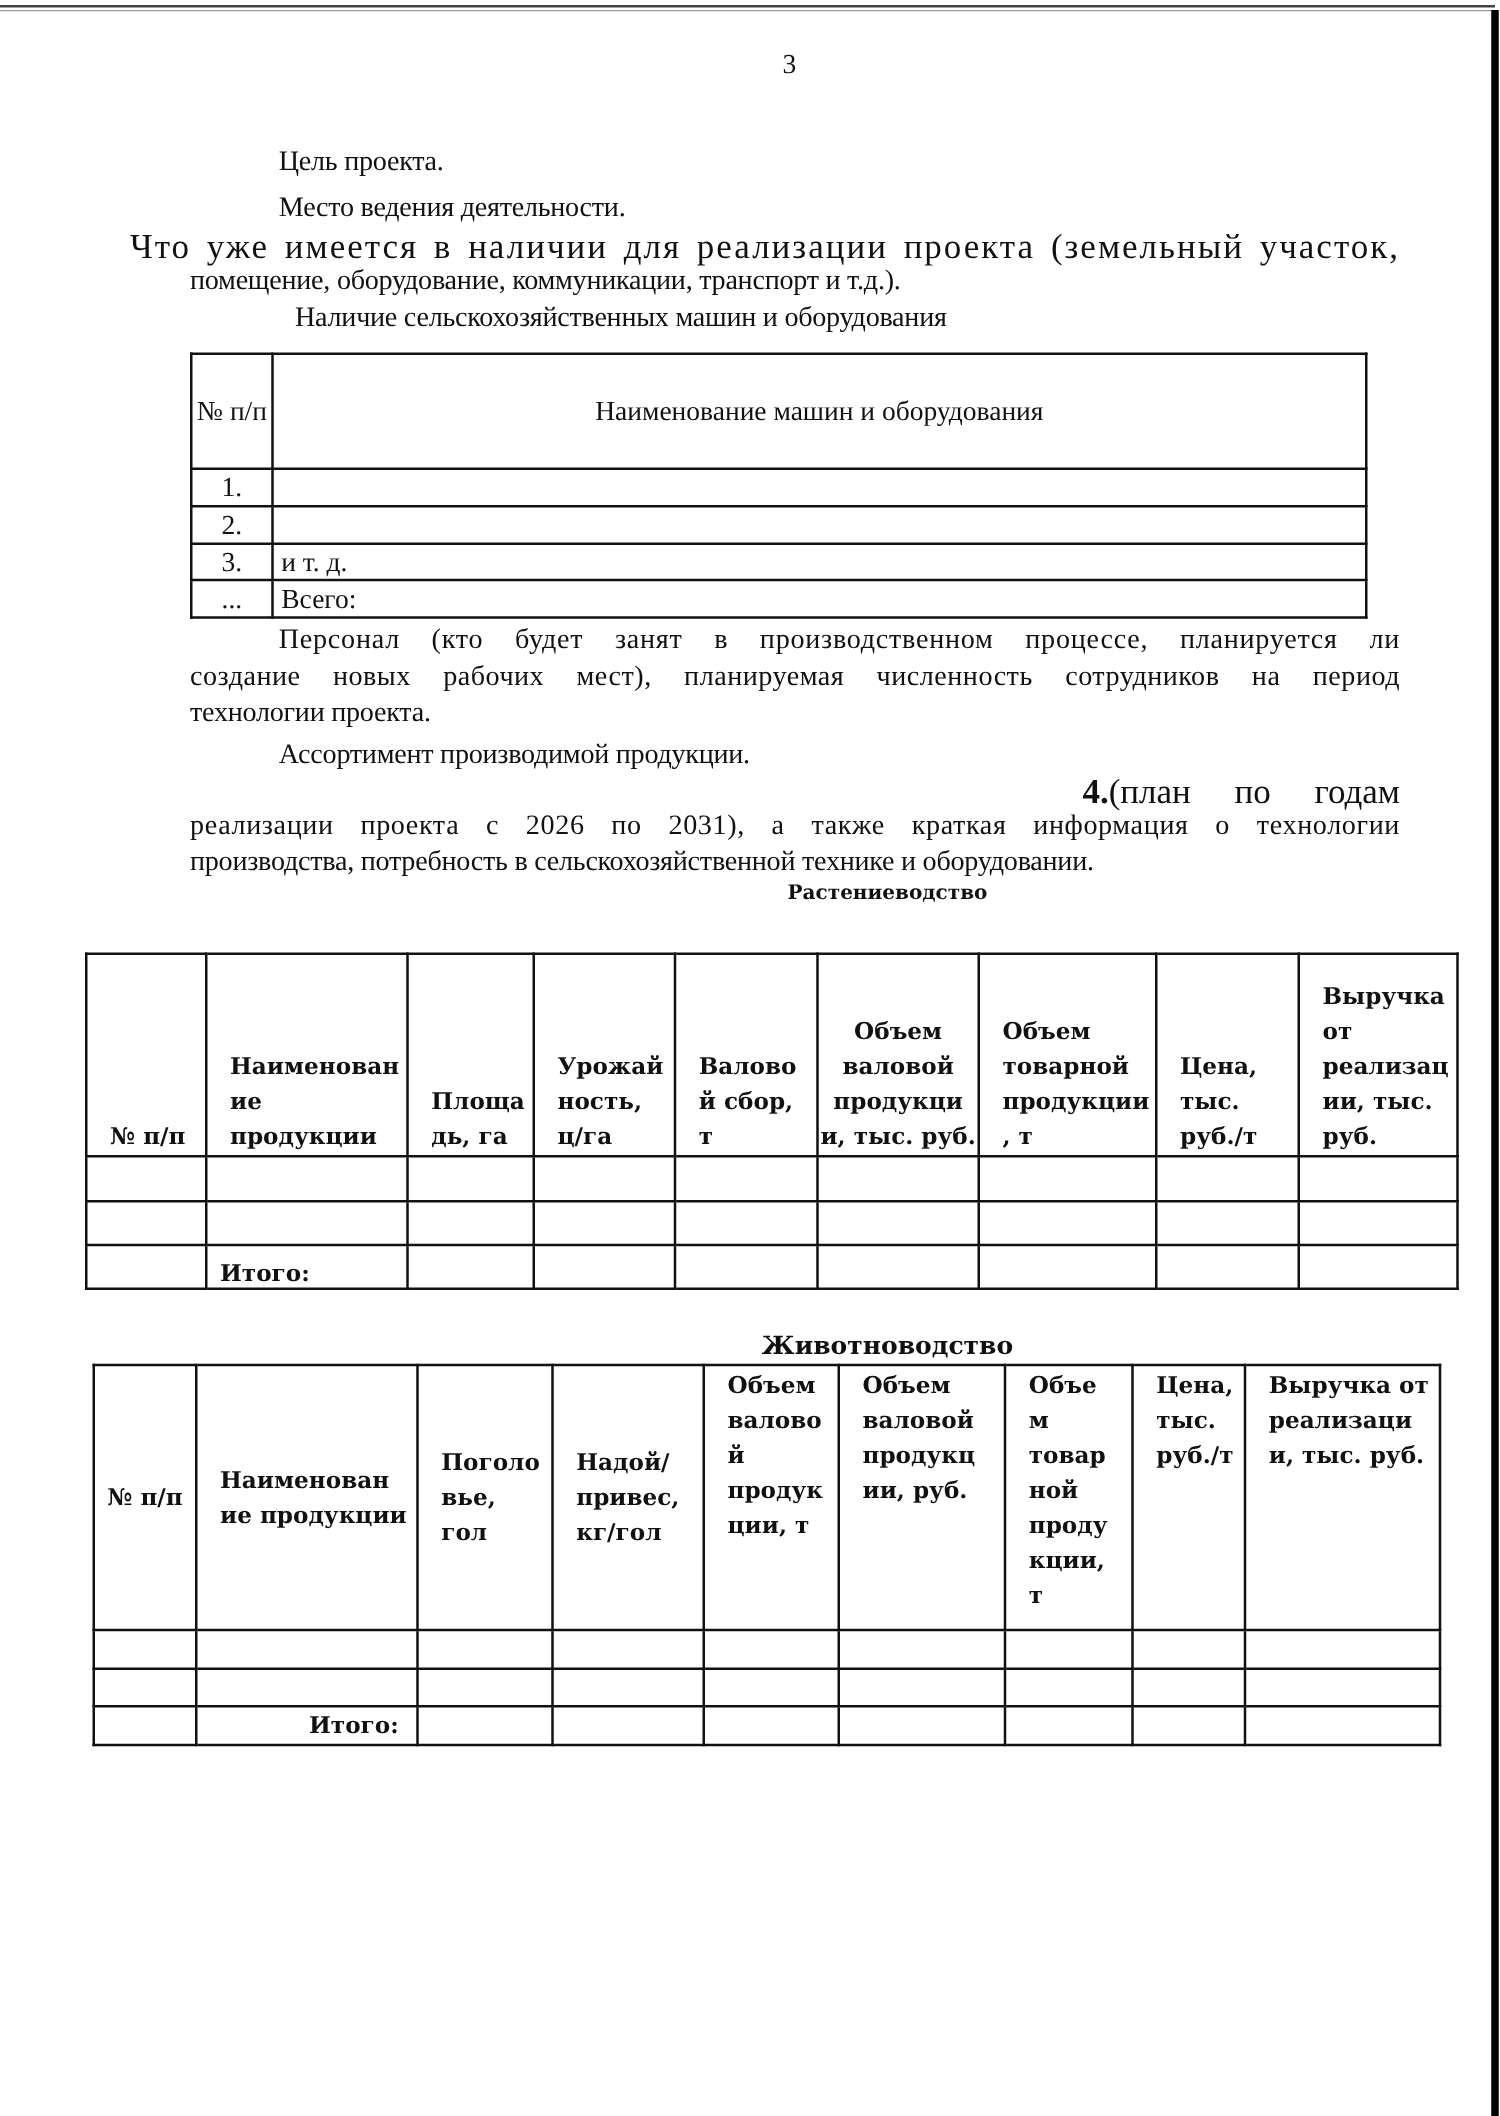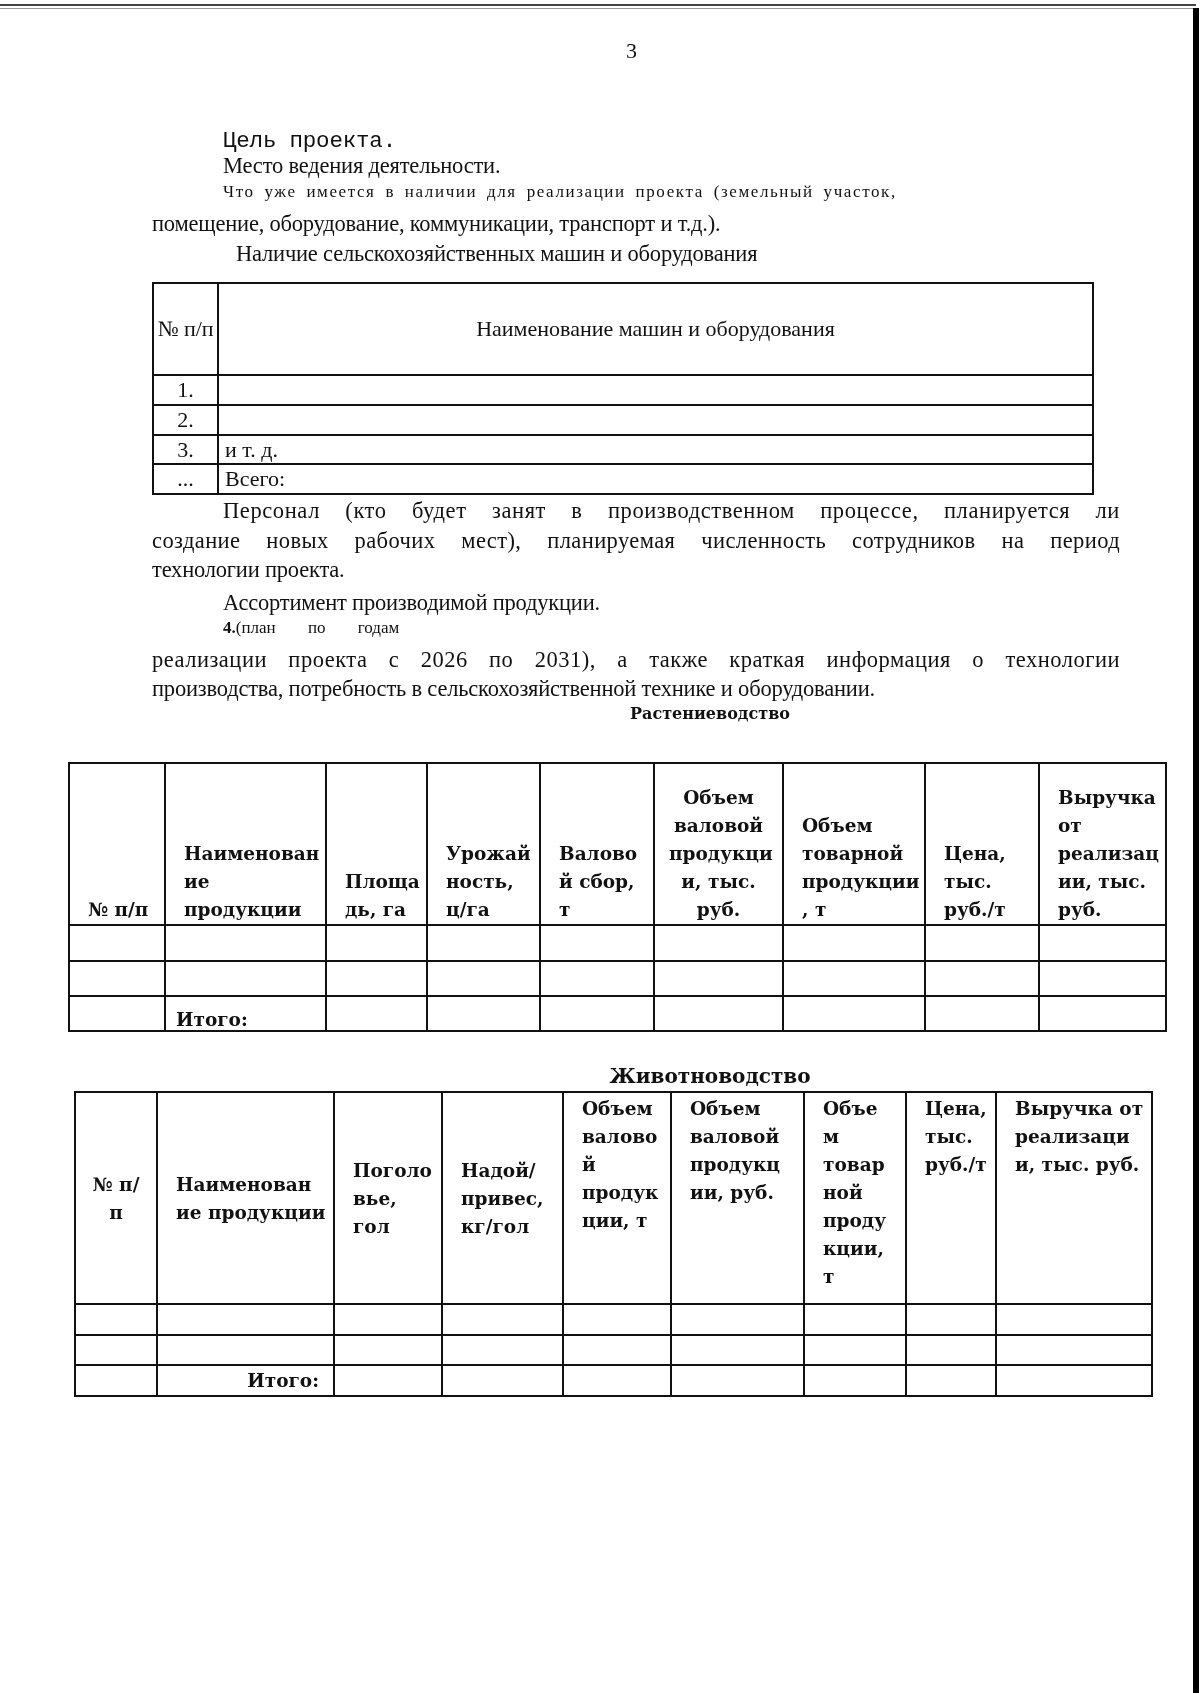--- a/index.html
+++ b/index.html
@@ -4,44 +4,44 @@
 <style>
   html, body { margin:0; padding:0; background:#ffffff; }
   body { width:1200px; height:1693px; position:relative; overflow:hidden; color:#111; }
   .serif { font-family: "Liberation Serif", "DejaVu Serif", serif; }
   .bold-serif { font-family: "DejaVu Serif", "Liberation Serif", serif; font-weight:bold; }
   .scan-top { position:absolute; left:0; top:4px; width:1196px; height:2px; background:#444; }
   .scan-top2 { position:absolute; left:0; top:8px; width:1196px; height:1px; background:#999; }
   .scan-right { position:absolute; left:1193px; top:8px; width:6px; height:1685px; background:#000; }
   .page-num { position:absolute; left:626px; top:38px; font-size:22px; }
   .line { position:absolute; font-size:22.5px; white-space:nowrap; letter-spacing:-0.2px; }
-  .just { position:absolute; font-size:17px; white-space:nowrap; display:flex; justify-content:flex-start; }
+  .just { position:absolute; font-size:28px; white-space:nowrap; display:flex; justify-content:flex-end; }
   .centered { position:absolute; font-size:22.5px; text-align:center; }
   table { border-collapse:collapse; position:absolute; table-layout:fixed; }
   td, th { border:2px solid #111; padding:0; }
   .t1 td { font-size:22px; }
   .t1 .num { text-align:center; }
   .t1 .txt { padding-left:6px; text-align:left; }
   .hdr { font-size:18.5px; line-height:28px; text-align:left; vertical-align:bottom; padding:0 6px 0 18px; font-weight:bold; }
-  .hdr.c { text-align:center; padding:0 14px; }
+  .hdr.c { text-align:center; padding:0 0; }
   .t3 .hdr { vertical-align:top; padding-top:2px; }
   .t3 .hdr.mid { vertical-align:middle; }
   .itogo { font-size:18.5px; font-weight:bold; padding-left:10px; text-align:left; }
   .itogo.right { text-align:right; padding-right:14px; }
 </style>
 </head>
 <body>
 
 <div class="scan-top"></div>
 <div class="scan-top2"></div>
 <div class="scan-right"></div>
 
 <div class="page-num serif">3</div>
 
-<div class="line serif" style="left:223px; top:128px;font-family:Liberation Mono, monospace;">Цель проекта.</div>
+<div class="line serif" style="left:223px; top:116px;">Цель проекта.</div>
 <div class="line serif" style="left:223px; top:153px;">Место ведения деятельности.</div>
 <div class="just serif" style="left:223px; top:182px; width:897px;">
   <span style="letter-spacing:1.6px; word-spacing:4px;">Что уже имеется в наличии для реализации проекта (земельный участок,</span>
 </div>
 <div class="line serif" style="left:152px; top:211px;">помещение, оборудование, коммуникации, транспорт и т.д.).</div>
 <div class="line serif" style="left:236px; top:241px;">Наличие сельскохозяйственных машин и оборудования</div>
 
 <table class="t1 serif" style="left:152px; top:282px; width:940px;">
   <colgroup>
       <col style="width:65px">

